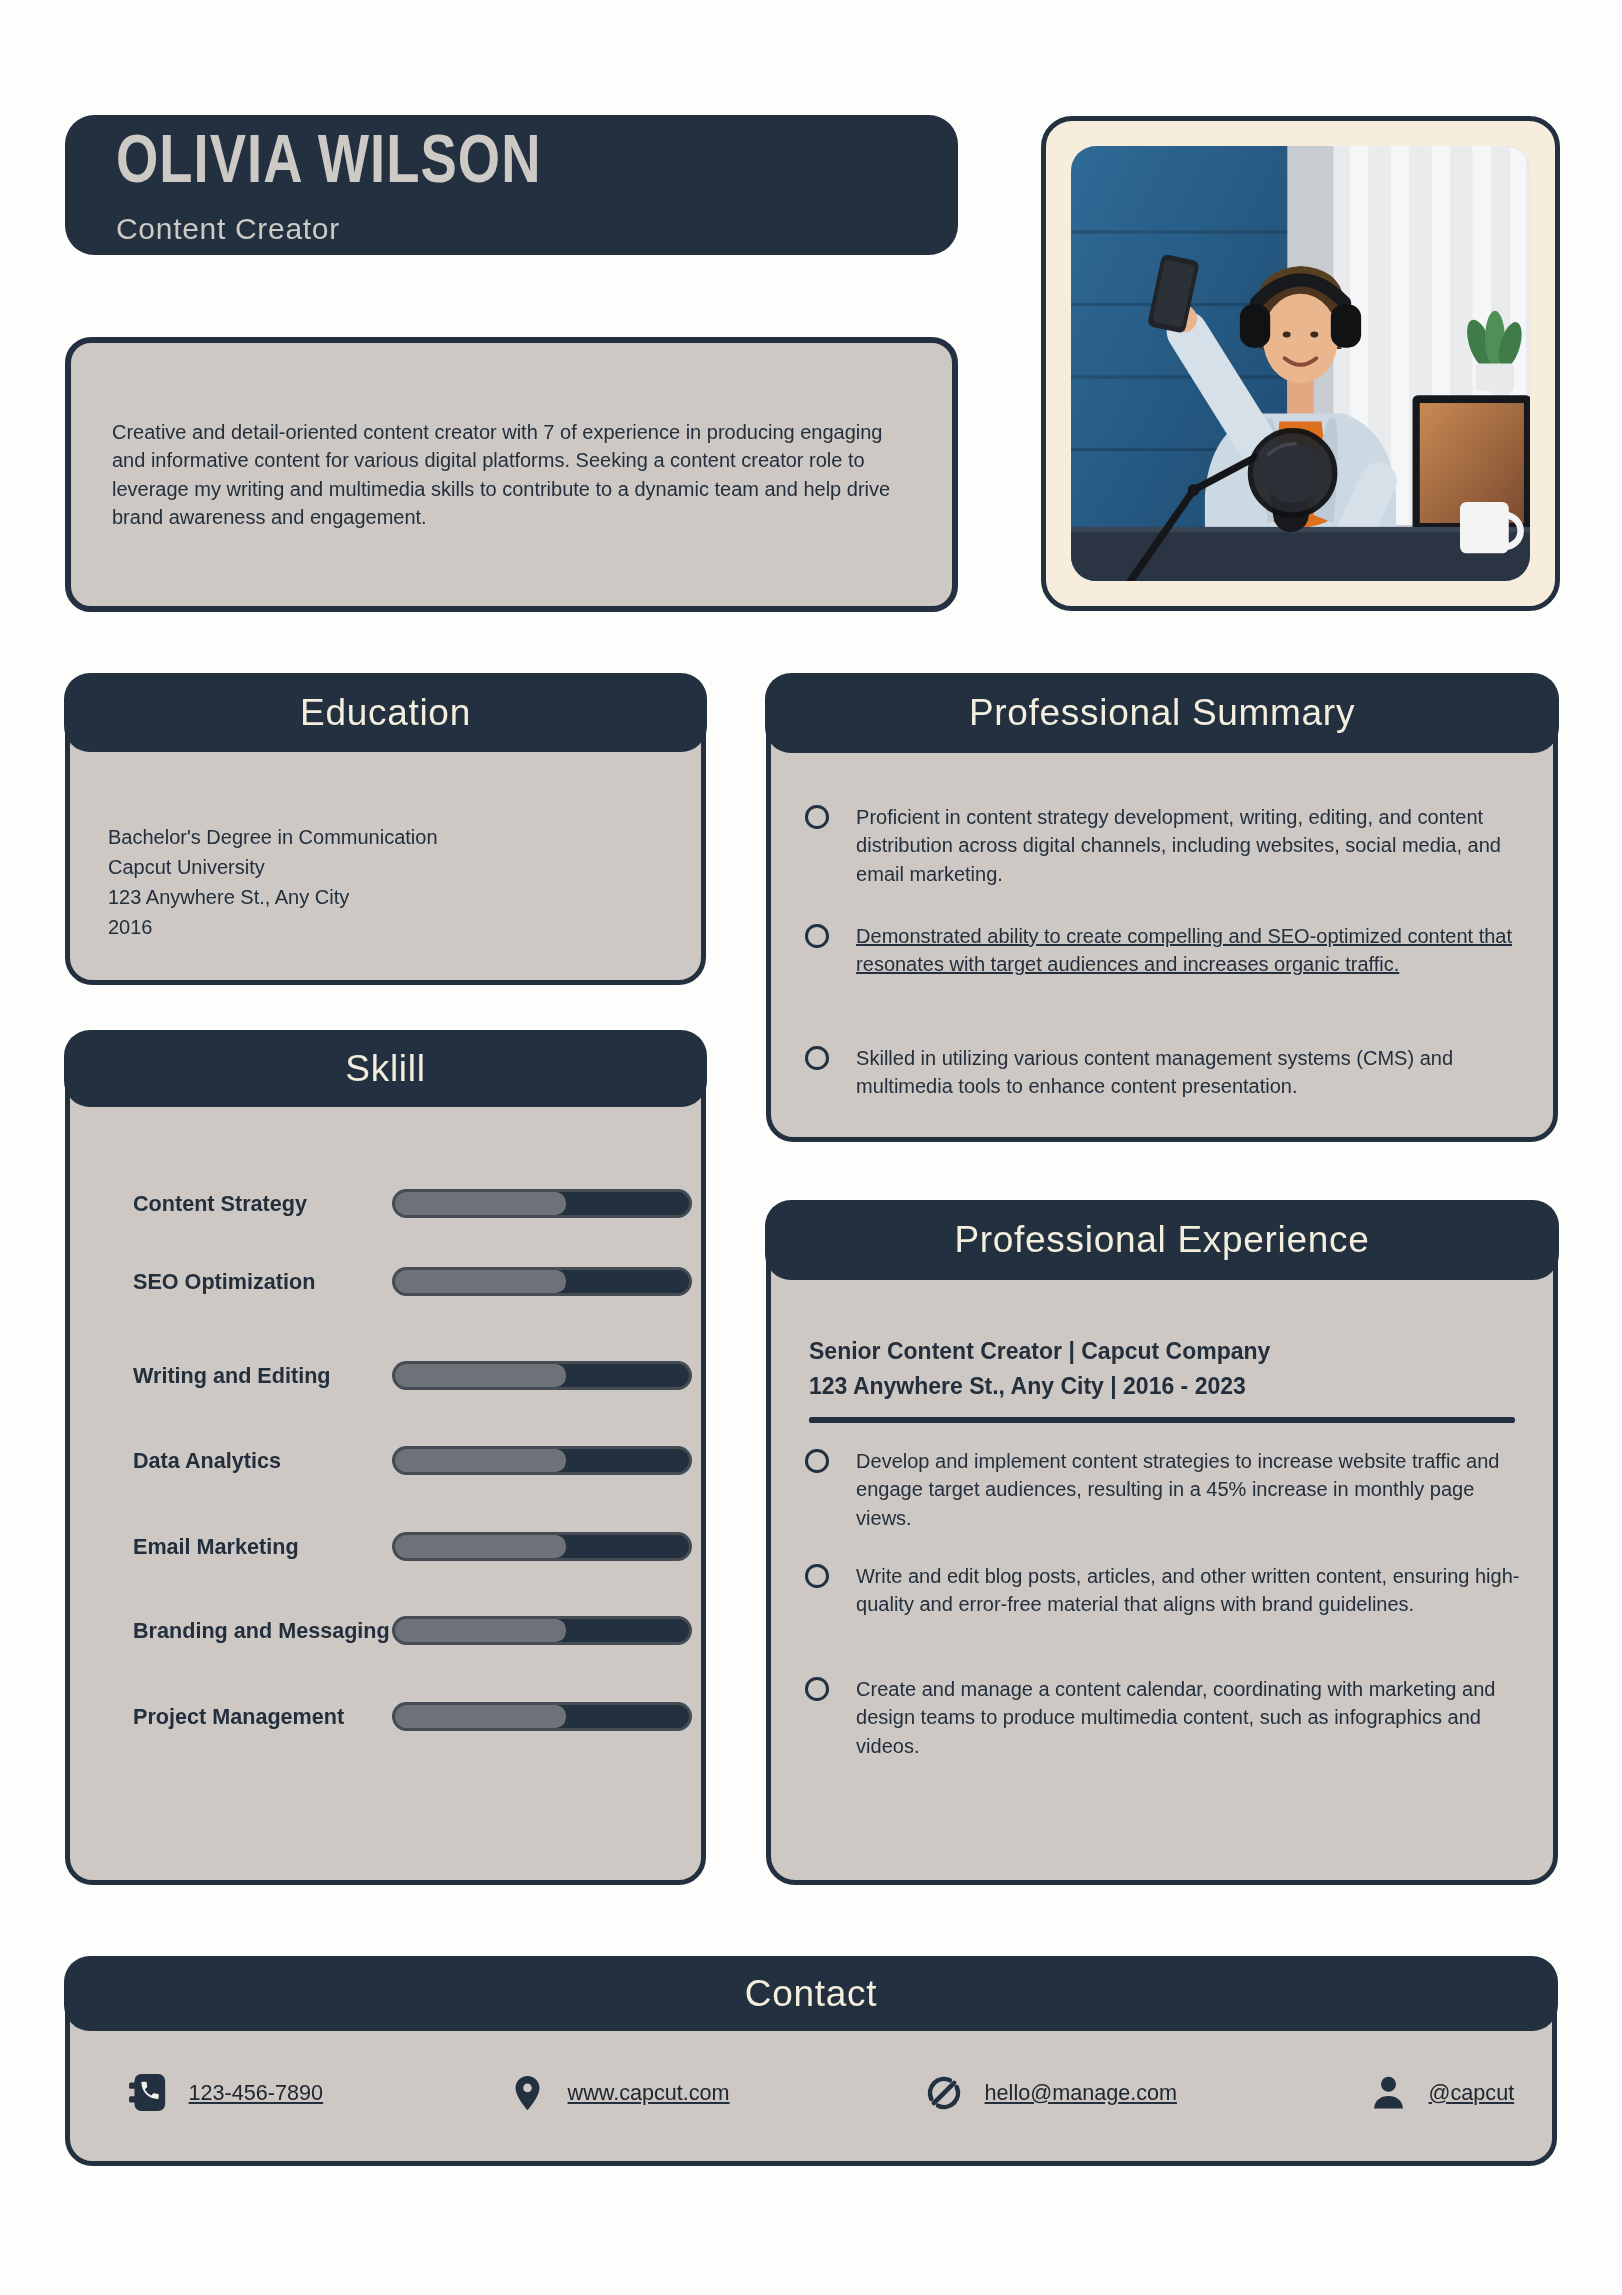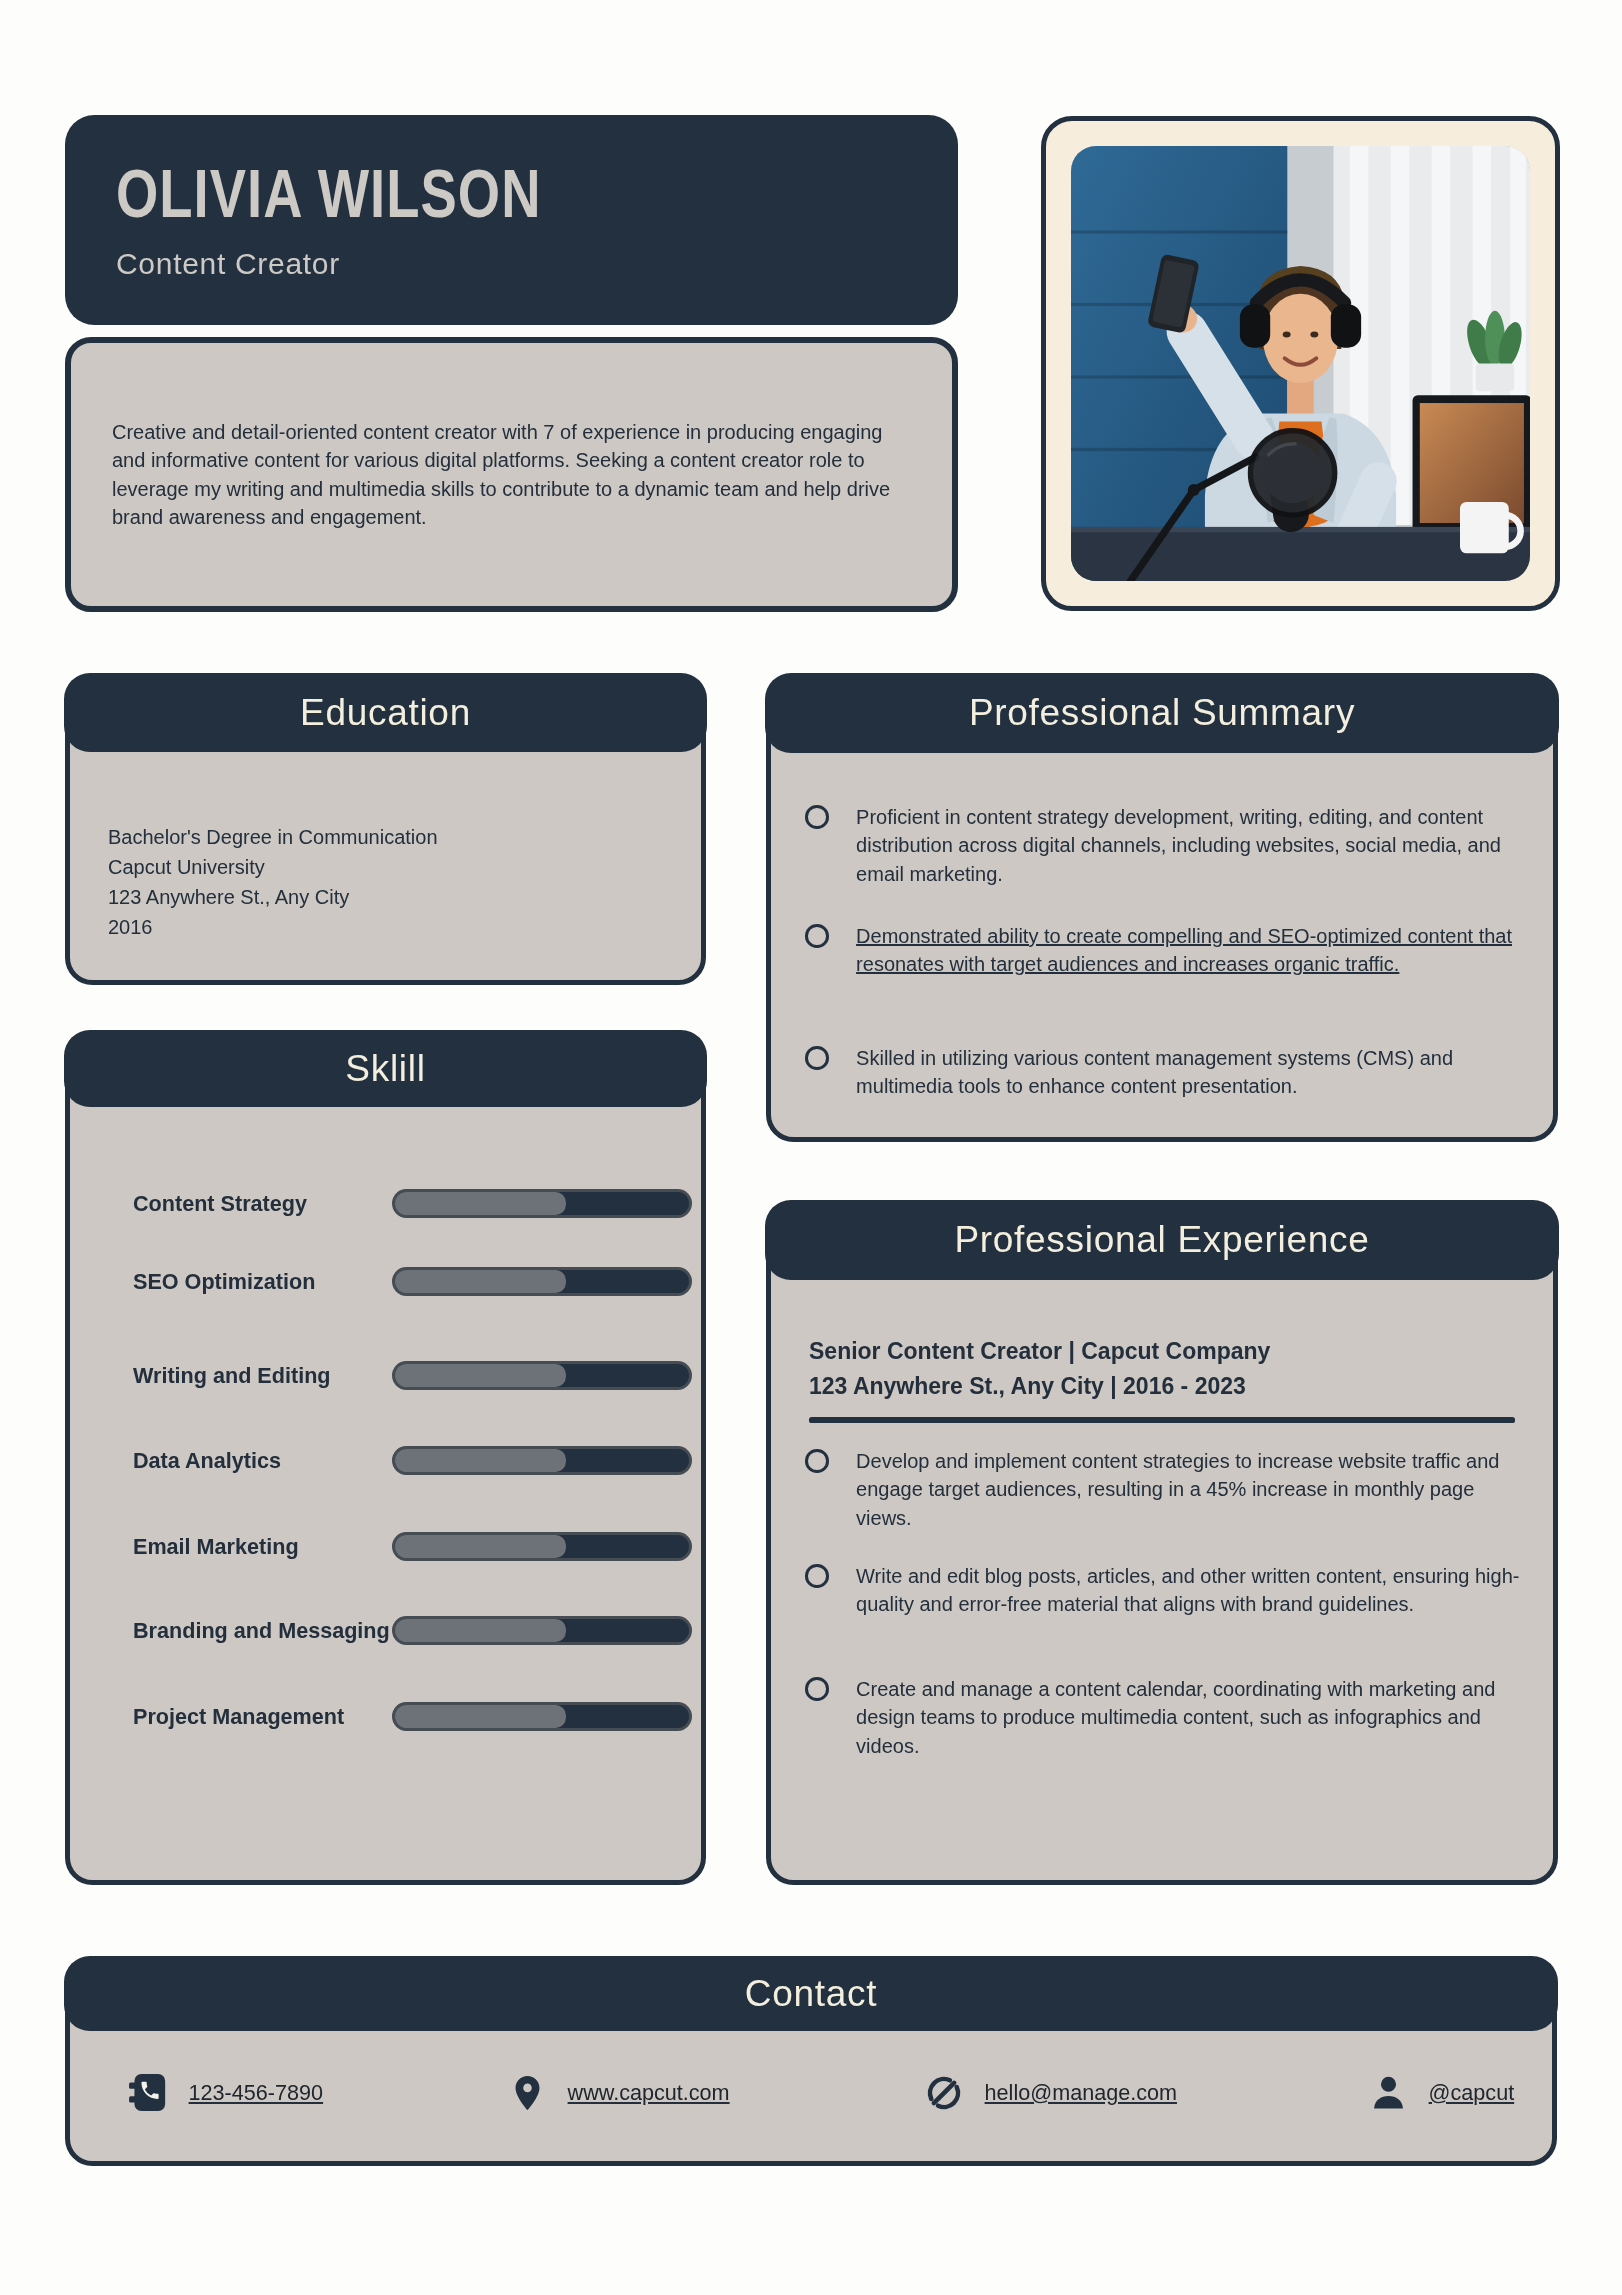--- a/index.html
+++ b/index.html
@@ -5,21 +5,21 @@
   :root{
     --navy:#223040; --cream:#f3eedd; --card-gray:#cdc8c3; --page-bg:#fdfdfb;
     --name-gray:#cdc9c5; --bar-fill:#6d7278; --bar-border:#454c54;
     --photo-bg:#f6eddd; --text-dark:#232f3c;
   }
   *{margin:0;padding:0;box-sizing:border-box;}
   html,body{width:1623px;height:2295px;overflow:hidden;}
   body{position:relative;background:var(--page-bg);font-family:"Liberation Sans",sans-serif;color:var(--text-dark);}
 
   
-  .name-box{position:absolute;left:65px;top:115px;width:893px;height:210px;
+  .name-box{position:absolute;left:65px;top:115px;width:893px;height:140px;
     background:var(--navy);border-radius:29.4px;display:flex;flex-direction:column;
     justify-content:center;padding-left:51px;}
   .name{font-size:68px;font-weight:bold;color:var(--name-gray);letter-spacing:1.3px;
     transform:scaleX(.8);transform-origin:left center;display:inline-block;white-space:nowrap;line-height:1;}
   .job-title{font-size:30px;color:var(--name-gray);margin-top:19.6px;letter-spacing:0.7px;}
 
   
   .photo-frame{position:absolute;left:1041px;top:116px;width:519px;height:495px;
     background:var(--photo-bg);border:5.9px solid var(--navy);border-radius:31px;padding:25px;}
   .photo-inner{width:100%;height:100%;border-radius:25px;overflow:hidden;background:#b9c3c9;}
@@ -49,21 +49,21 @@
   .skill-row{position:absolute;left:0;right:0;height:29px;margin-left:24px;}
   .skill-label{position:absolute;left:39px;top:50%;transform:translateY(-50%);
     font-size:21.6px;font-weight:bold;color:var(--text-dark);white-space:nowrap;}
   .skill-bar{position:absolute;left:298px;top:0;width:300px;height:29px;background:var(--navy);
     border:3.3px solid var(--bar-border);border-radius:14.4px;overflow:hidden;}
   .skill-fill{height:100%;background:var(--bar-fill);border-radius:0 10.5px 10.5px 0;}
 
   
   .psum-card{left:766px;top:674px;width:792px;height:468px;}
   .psum-card .card-header{height:80px;}
-  .exp-card{left:766px;top:1201px;width:792px;height:684px;}
+  .exp-card{left:766px;top:1201px;width:792px;height:684px;border-radius:29px;}
   .exp-card .card-header{height:80px;}
 
   .bullet{position:absolute;left:34px;right:27.5px;display:flex;gap:27.5px;}
   .bullet-ring{flex:0 0 auto;width:23.6px;height:23.6px;border:3.9px solid var(--navy);
     border-radius:50%;margin-top:2px;background:transparent;}
   .bullet-text{font-size:20px;line-height:1.42;color:var(--text-dark);}
 
   .exp-role{position:absolute;left:38px;top:128px;font-size:23px;font-weight:bold;
     line-height:35px;color:var(--text-dark);}
   .exp-divider{position:absolute;left:38px;right:38px;top:211px;height:5.9px;

